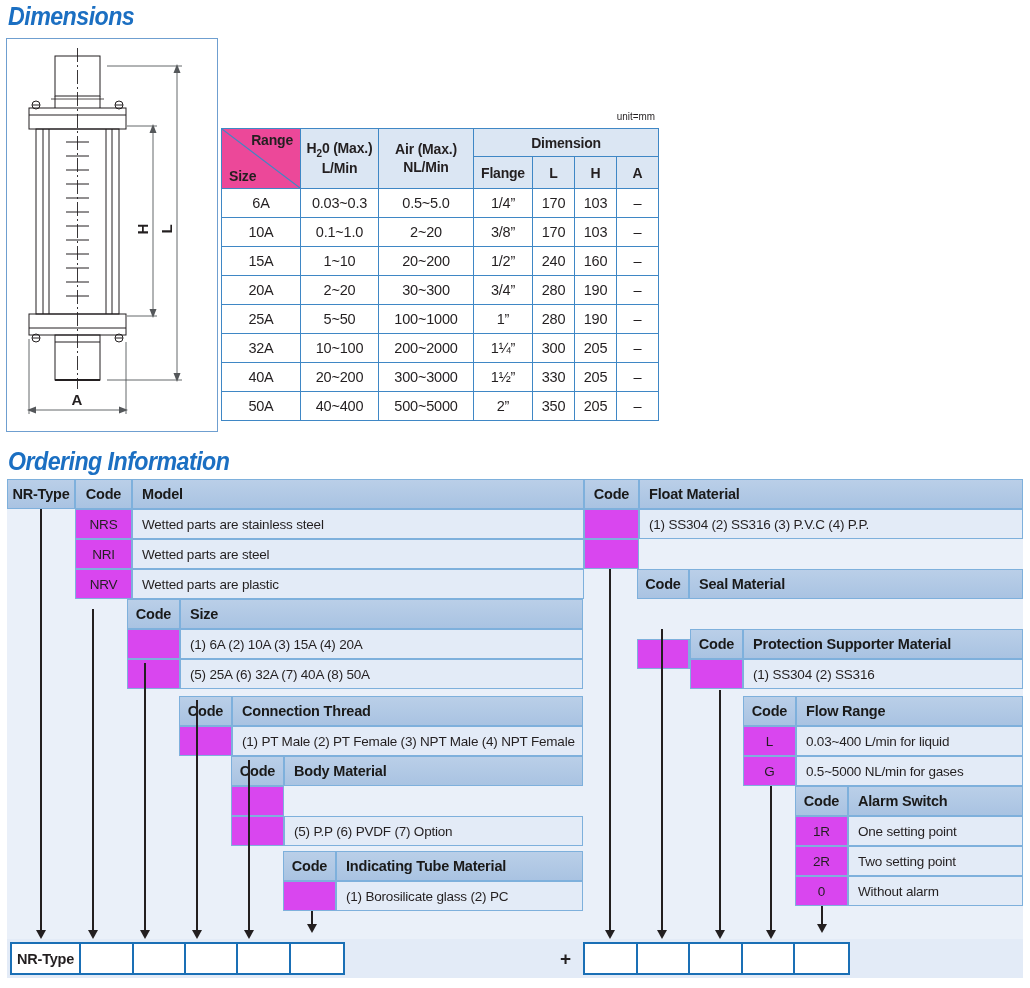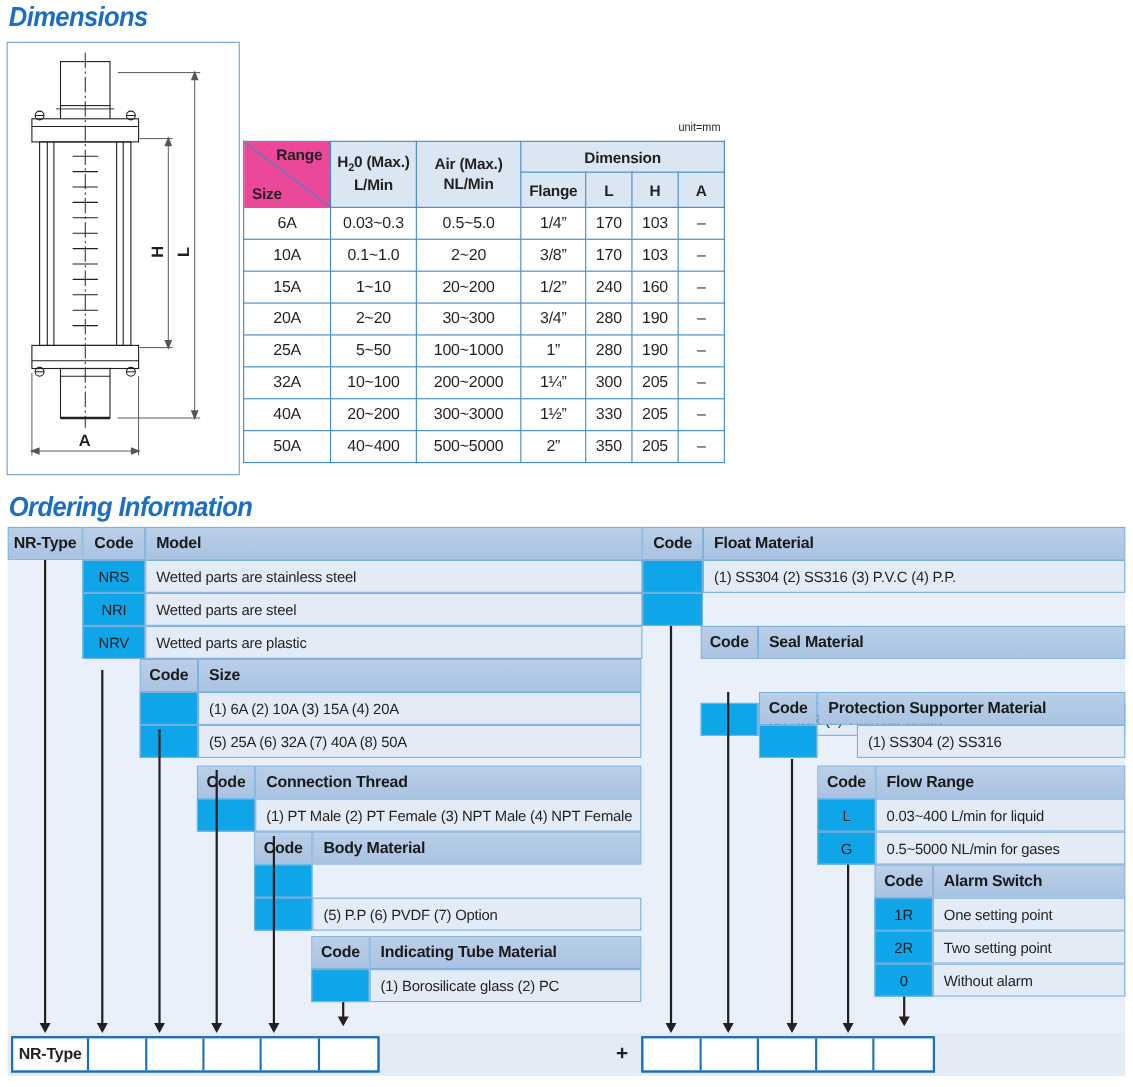--- a/index.html
+++ b/index.html
@@ -80,21 +80,21 @@
     box-sizing:border-box;
     border:1px solid #7eb0dc;
     height:100%;
     display:flex;align-items:center;
     font-size:13.5px;
     color:#231f20;
     letter-spacing:-0.2px;
   }
   .cell.code{
     justify-content:center;
-    background:#0ea5e9;
+    background:#d946ef;
   }
   .cell.desc{
     padding-left:9px;
     background:#e3ebf7;
   }
   .hdr .cell{
     background:linear-gradient(to bottom,#bacfe8 0%,#a9c3e2 100%);
     font-weight:bold;
     font-size:14.5px;
     color:#1a1a1a;
@@ -374,21 +374,21 @@
   <div class="cell code" style="width:53px;">Code</div>
   <div class="cell desc" style="flex:1;">Protection Supporter Material</div>
 </div>
 
 <div class="ord-row" style="left:127px;top:659px;width:456px;height:30px;">
   <div class="cell code" style="width:53px;"></div>
   <div class="cell desc" style="flex:1;">(5) 25A   (6) 32A   (7) 40A   (8) 50A</div>
 </div>
 <div class="ord-row" style="left:690px;top:659px;width:333px;height:30px;">
   <div class="cell code" style="width:53px;"></div>
-  <div class="cell desc" style="flex:1;margin-left:36px;">(1) SS304   (2) SS316</div>
+  <div class="cell desc" style="flex:1;">(1) SS304   (2) SS316</div>
 </div>
 
 <div class="ord-row hdr" style="left:179px;top:696px;width:404px;height:30px;">
   <div class="cell code" style="width:53px;">Code</div>
   <div class="cell desc" style="flex:1;">Connection Thread</div>
 </div>
 <div class="ord-row hdr" style="left:743px;top:696px;width:280px;height:30px;">
   <div class="cell code" style="width:53px;">Code</div>
   <div class="cell desc" style="flex:1;">Flow Range</div>
 </div>

